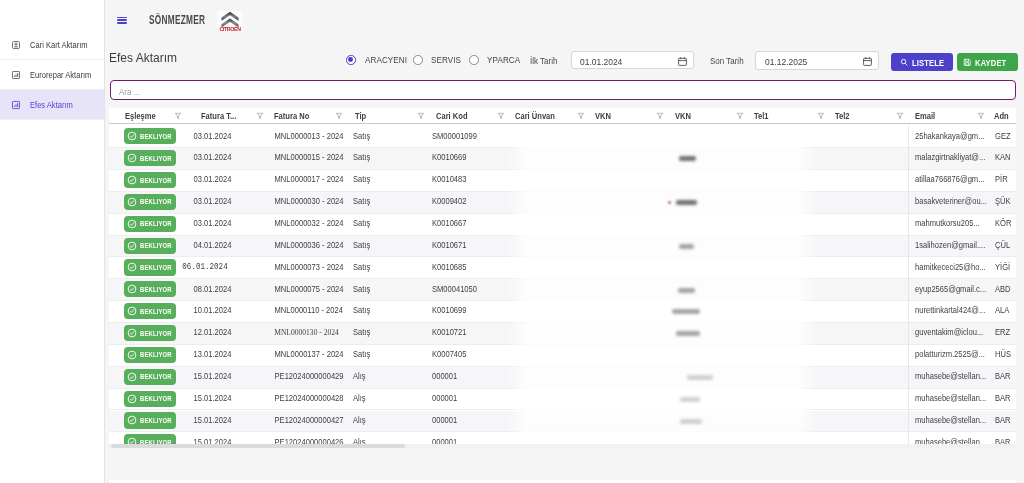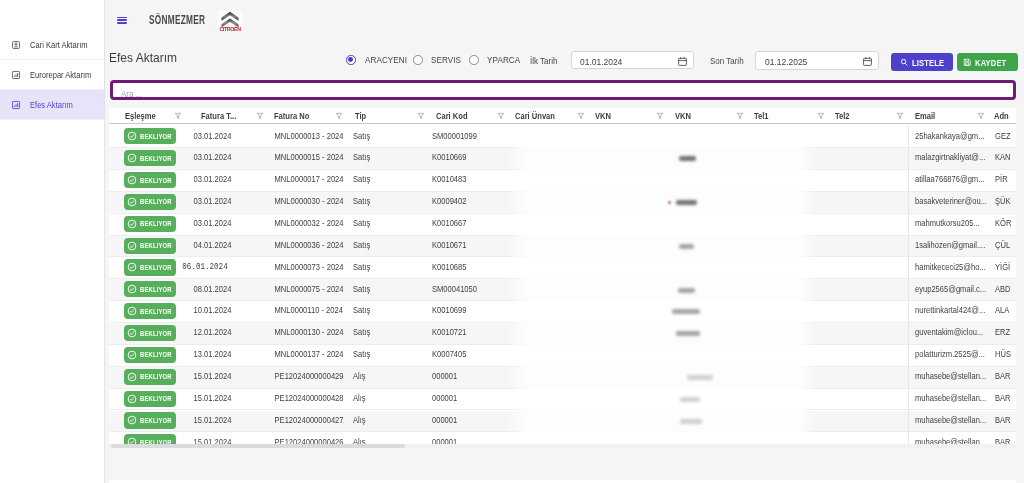--- a/index.html
+++ b/index.html
@@ -32,21 +32,21 @@
 .rlabel.cn { transform:scaleX(0.90); }
 .flabel { position:absolute; top:55px; font-size:9.5px; color:#48484a; }
 .dinput { position:absolute; top:50.5px; height:18.7px; background:#fff; border:1px solid #d6d6da; border-radius:3px;text-align:right; }
 .dinput .dtext { position:absolute; left:8.5px; top:4.0px; font-size:9.5px; color:#3f3f41; }
 .dinput .dtext.cn { transform:scaleX(0.89); }
 .btn { position:absolute; top:53px; height:18px; border-radius:3px; color:#fff; font-size:9px; font-weight:700; letter-spacing:0.2px; }
 .btn svg { position:absolute; left:6px; top:4.5px; }
 .btn .bl { position:absolute; left:18px; top:4.5px; }
 
 
-#search { position:absolute; left:109.5px; top:79.5px; width:906.5px; height:20px; background:#fff; border:3px solid #701a75; border-radius:4px;text-decoration:underline; }
+#search { position:absolute; left:109.5px; top:79.5px; width:906.5px; height:20px; background:#fff; border:1px solid #701a75; border-radius:4px;text-decoration:underline; }
 #search span { position:absolute; left:8px; top:5px; font-size:9.5px; color:#9b9ba1; }
 
 
 #grid { position:absolute; left:109px; top:108px; width:907px; height:336px; background:#fff; overflow:hidden; }
 #ghead { position:absolute; left:0; top:0; width:907px; height:15.6px; background:#fff; border-bottom:1px solid #c6c6c9; }
 .hcell { position:absolute; top:3.2px; font-size:9px; font-weight:700; color:#3e3e40; white-space:nowrap; transform:scaleX(0.84); transform-origin:0 50%; }
 .funnel { position:absolute; top:4.2px; }
 .grow { position:absolute; left:0; width:907px; height:21.714px; border-bottom:1px solid #ededef; background:#fff; }
 .grow.alt { background:#f6f6f8; }
 .cell { position:absolute; top:4.2px; font-size:9px; color:#3e3e40; }
@@ -365,21 +365,21 @@
     </div>
 <div class="grow alt" style="top:215.14px;">
       <div class="badge">
         <svg class="bic" width="10" height="10" viewBox="0 0 24 24" fill="none" stroke="#fff" stroke-width="2.2">
           <circle cx="12" cy="12" r="9.3"></circle>
           <path d="M7.5 12.5 L10.5 15.5 L16.5 8.5"></path>
         </svg>
         <span class="cn bt">BEKLIYOR</span>
       </div>
       <span class="cell ccen" style="left:81.0px; width:78px;"><span class="cnc">12.01.2024</span></span>
-      <span class="cell ccen" style="left:159.0px; width:80px;"><span class="cnc">MNL0000130 - 2024</span></span>
+      <span class="cell ccen" style="left:159.0px; width:80px;font-family:Liberation Serif, serif;"><span class="cnc">MNL0000130 - 2024</span></span>
       <span class="cell cn" style="left:244.0px;">Satış</span>
       <span class="cell cn" style="left:323.0px;">K0010721</span>
       <span class="cell cn" style="left:806.0px;">guventakim@iclou...</span>
       <span class="cell cn" style="left:886.0px;">ERZ</span>
       <div class="smudge m" style="left:567.0px; width:24px;"></div>
     </div>
 <div class="grow" style="top:237.00px;">
       <div class="badge">
         <svg class="bic" width="10" height="10" viewBox="0 0 24 24" fill="none" stroke="#fff" stroke-width="2.2">
           <circle cx="12" cy="12" r="9.3"></circle>

